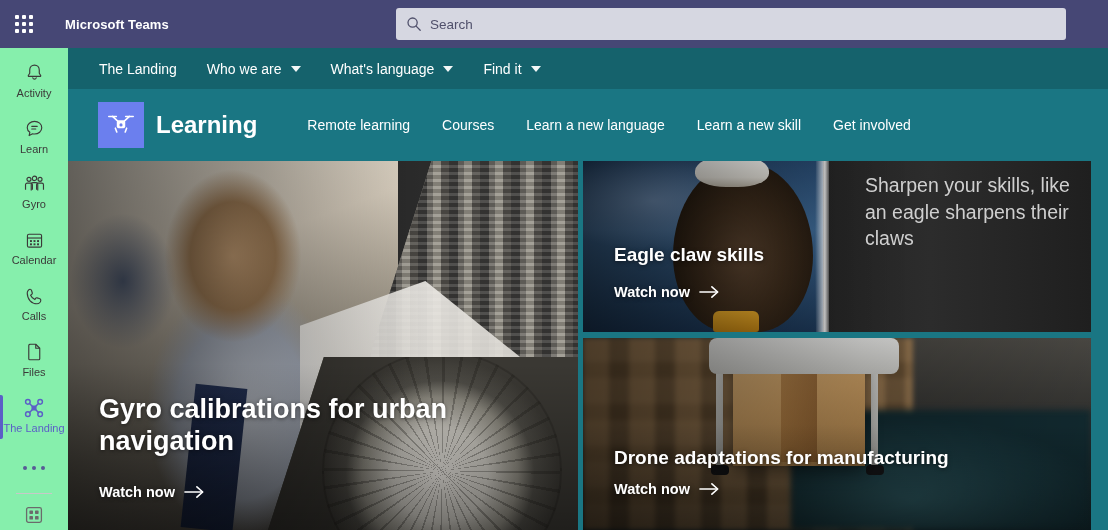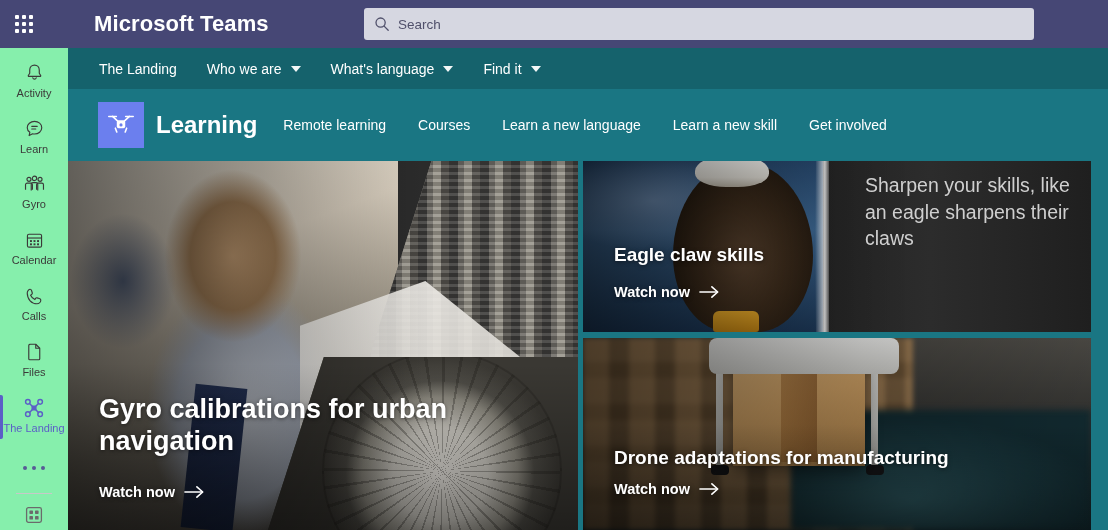--- a/index.html
+++ b/index.html
@@ -27,28 +27,28 @@
   }
   .waffle-grid {
     display: grid;
     grid-template-columns: repeat(3, 4px);
     grid-template-rows: repeat(3, 4px);
     gap: 3px;
   }
   .waffle-grid i { display: block; width: 4px; height: 4px; background: #ffffff; border-radius: 1px; }
   .app-title {
     color: #ffffff;
-    font-size: 22px;
+    font-size: 13px;
     font-weight: bold;
-    margin-left: 46px;
+    margin-left: 17px;
     letter-spacing: 0.1px;
     white-space: nowrap;
   }
   .searchbox {
-    position: absolute; left: 364px; top: 8px;
+    position: absolute; left: 396px; top: 8px;
     width: 670px; height: 32px;
     background: #d6d7e1;
     border-radius: 3px;
     display: flex; align-items: center;
     padding: 0 10px;
     cursor: text;
   }
   .searchbox .mag { width: 16px; height: 16px; margin-right: 8px; flex: none; }
   .search-text { color: #50506b; font-size: 13.5px; }
 
@@ -121,21 +121,21 @@
   .hub-logo {
     width: 46px; height: 46px;
     background: #6b7fee;
     display: flex; align-items: center; justify-content: center;
     flex: none;
   }
   .hub-title {
     color: #ffffff; font-size: 24px; font-weight: bold;
     margin-left: 12px; white-space: nowrap;
   }
-  .hub-links { display: flex; align-items: flex-start; margin-left: 26px; }
+  .hub-links { display: flex; align-items: flex-start; margin-left: 50px; }
   .hub-link {
     color: #ffffff; font-size: 14px;
     margin-right: 32px; cursor: pointer; white-space: nowrap;
   }
 
   
   .canvas {
     position: absolute; left: 68px; top: 161px;
     width: 1040px; height: 369px;
     background: #1a7683;

